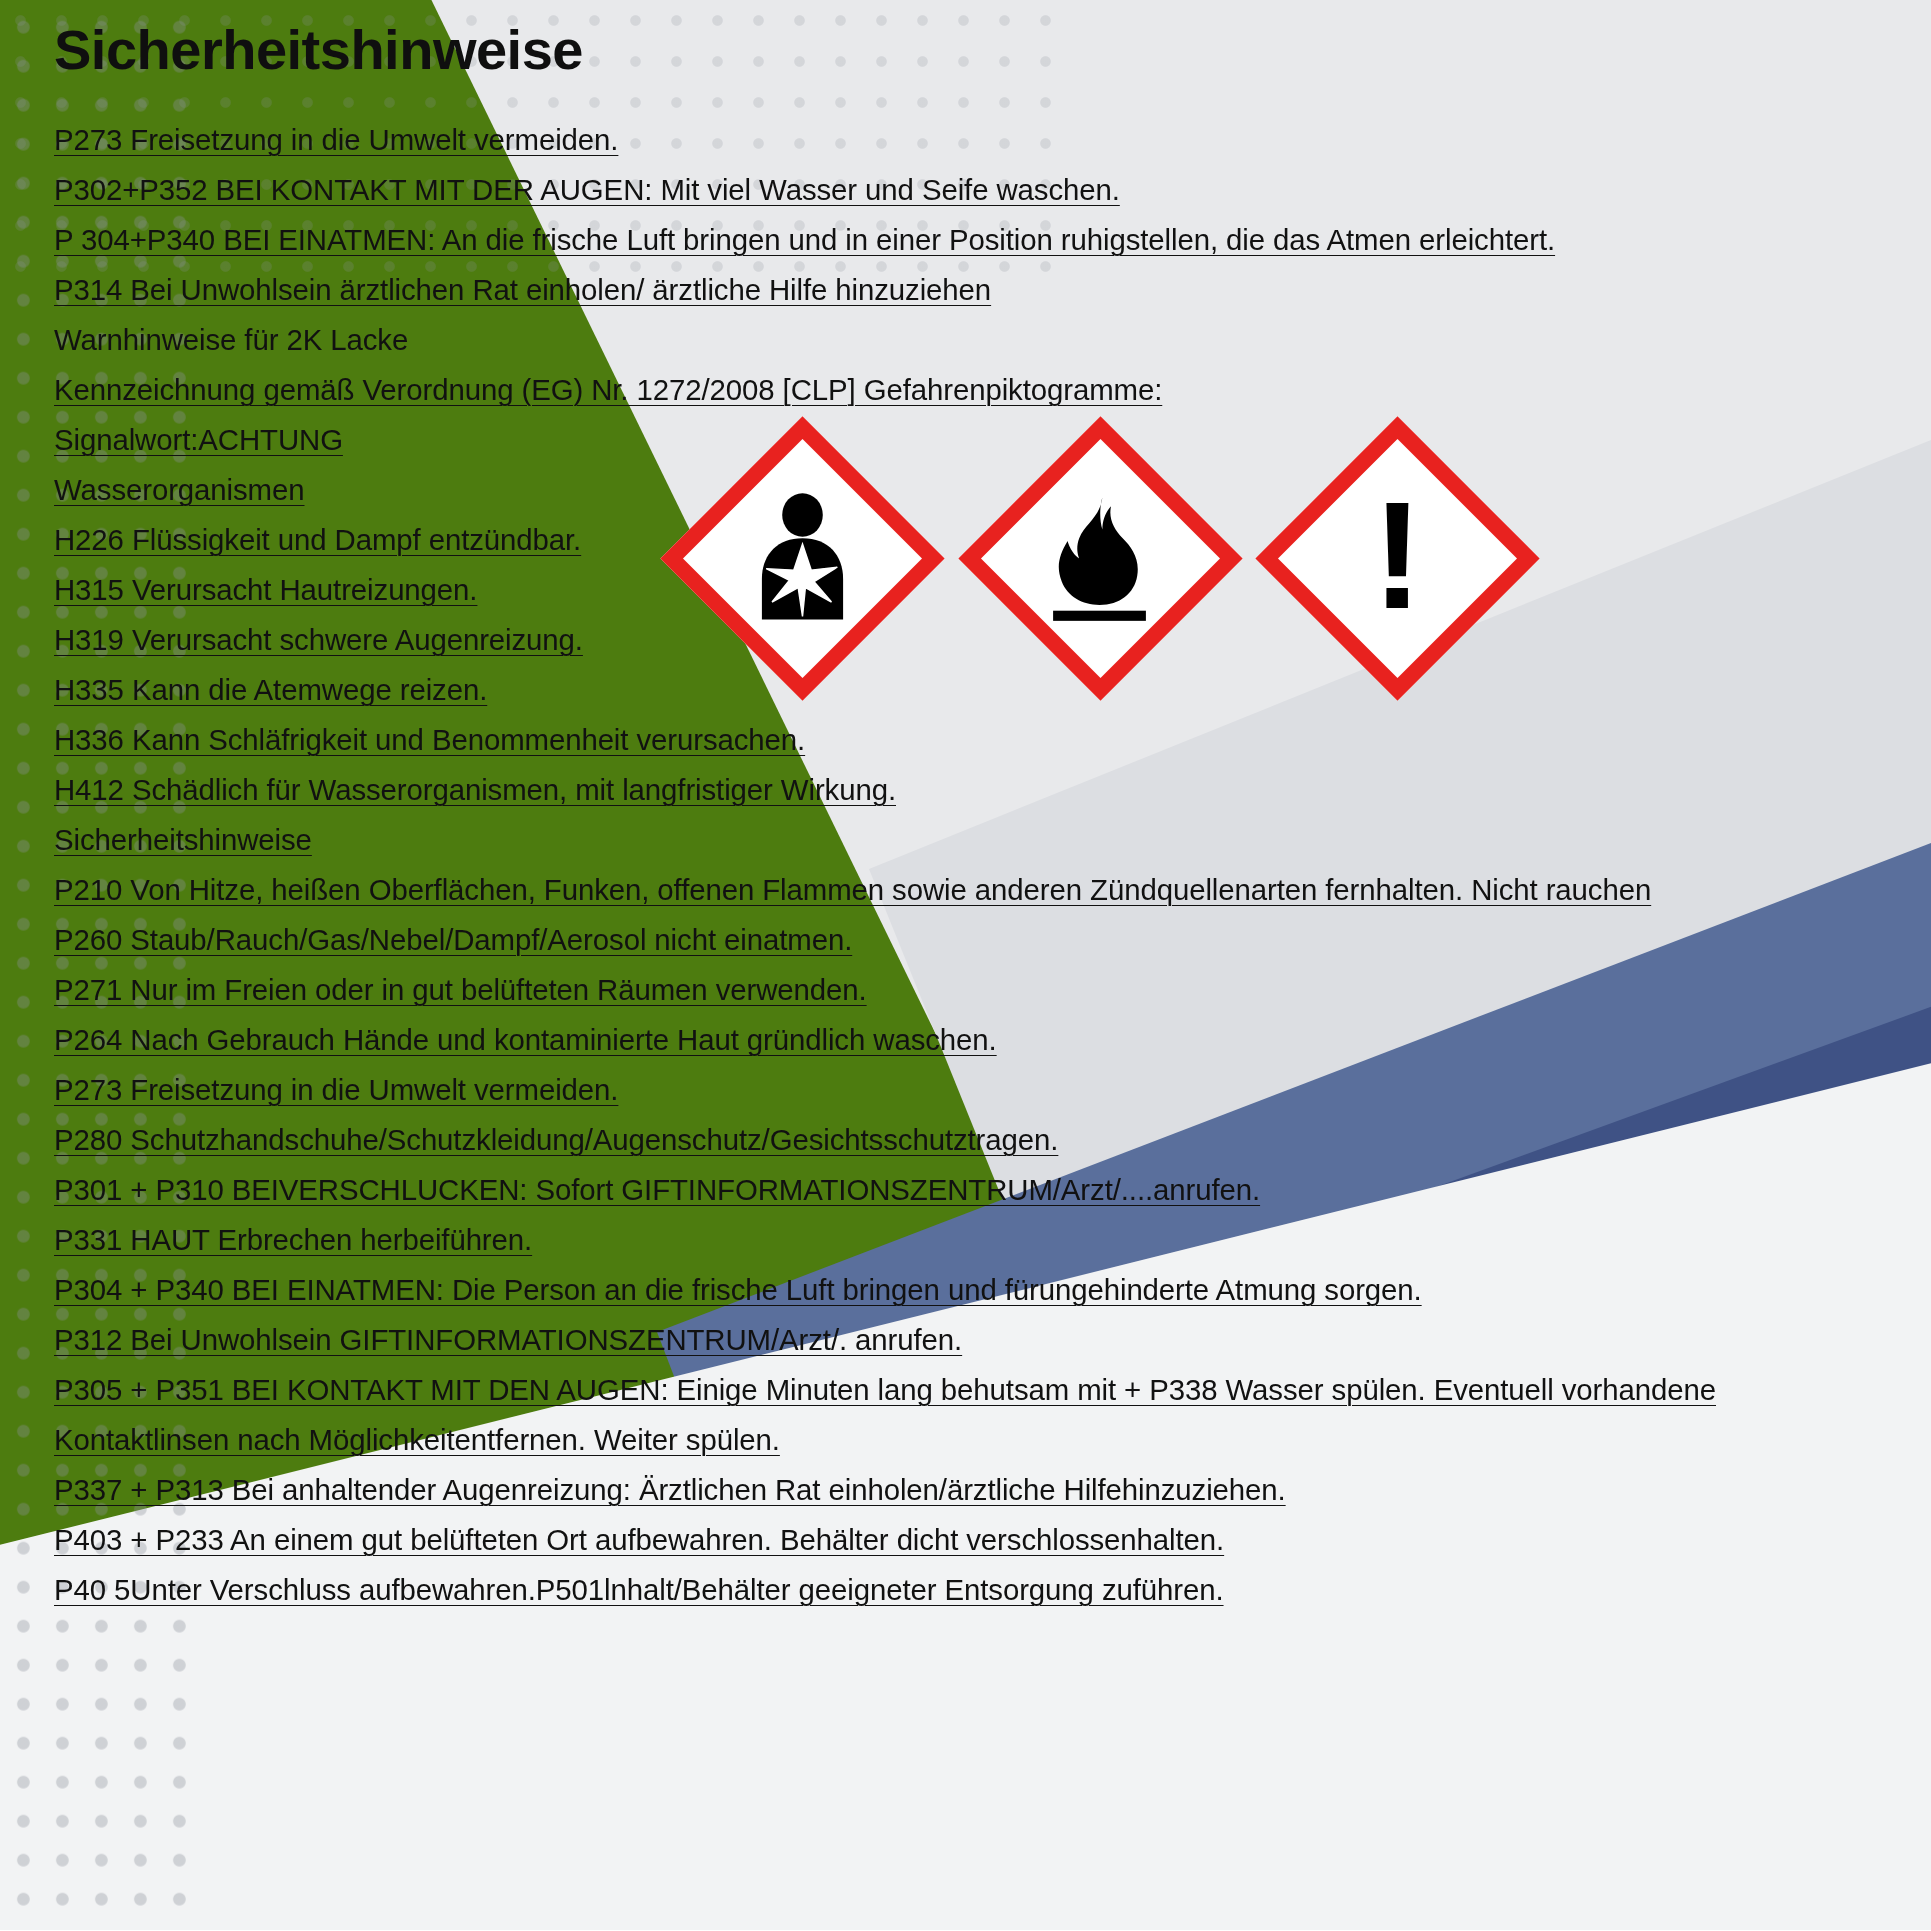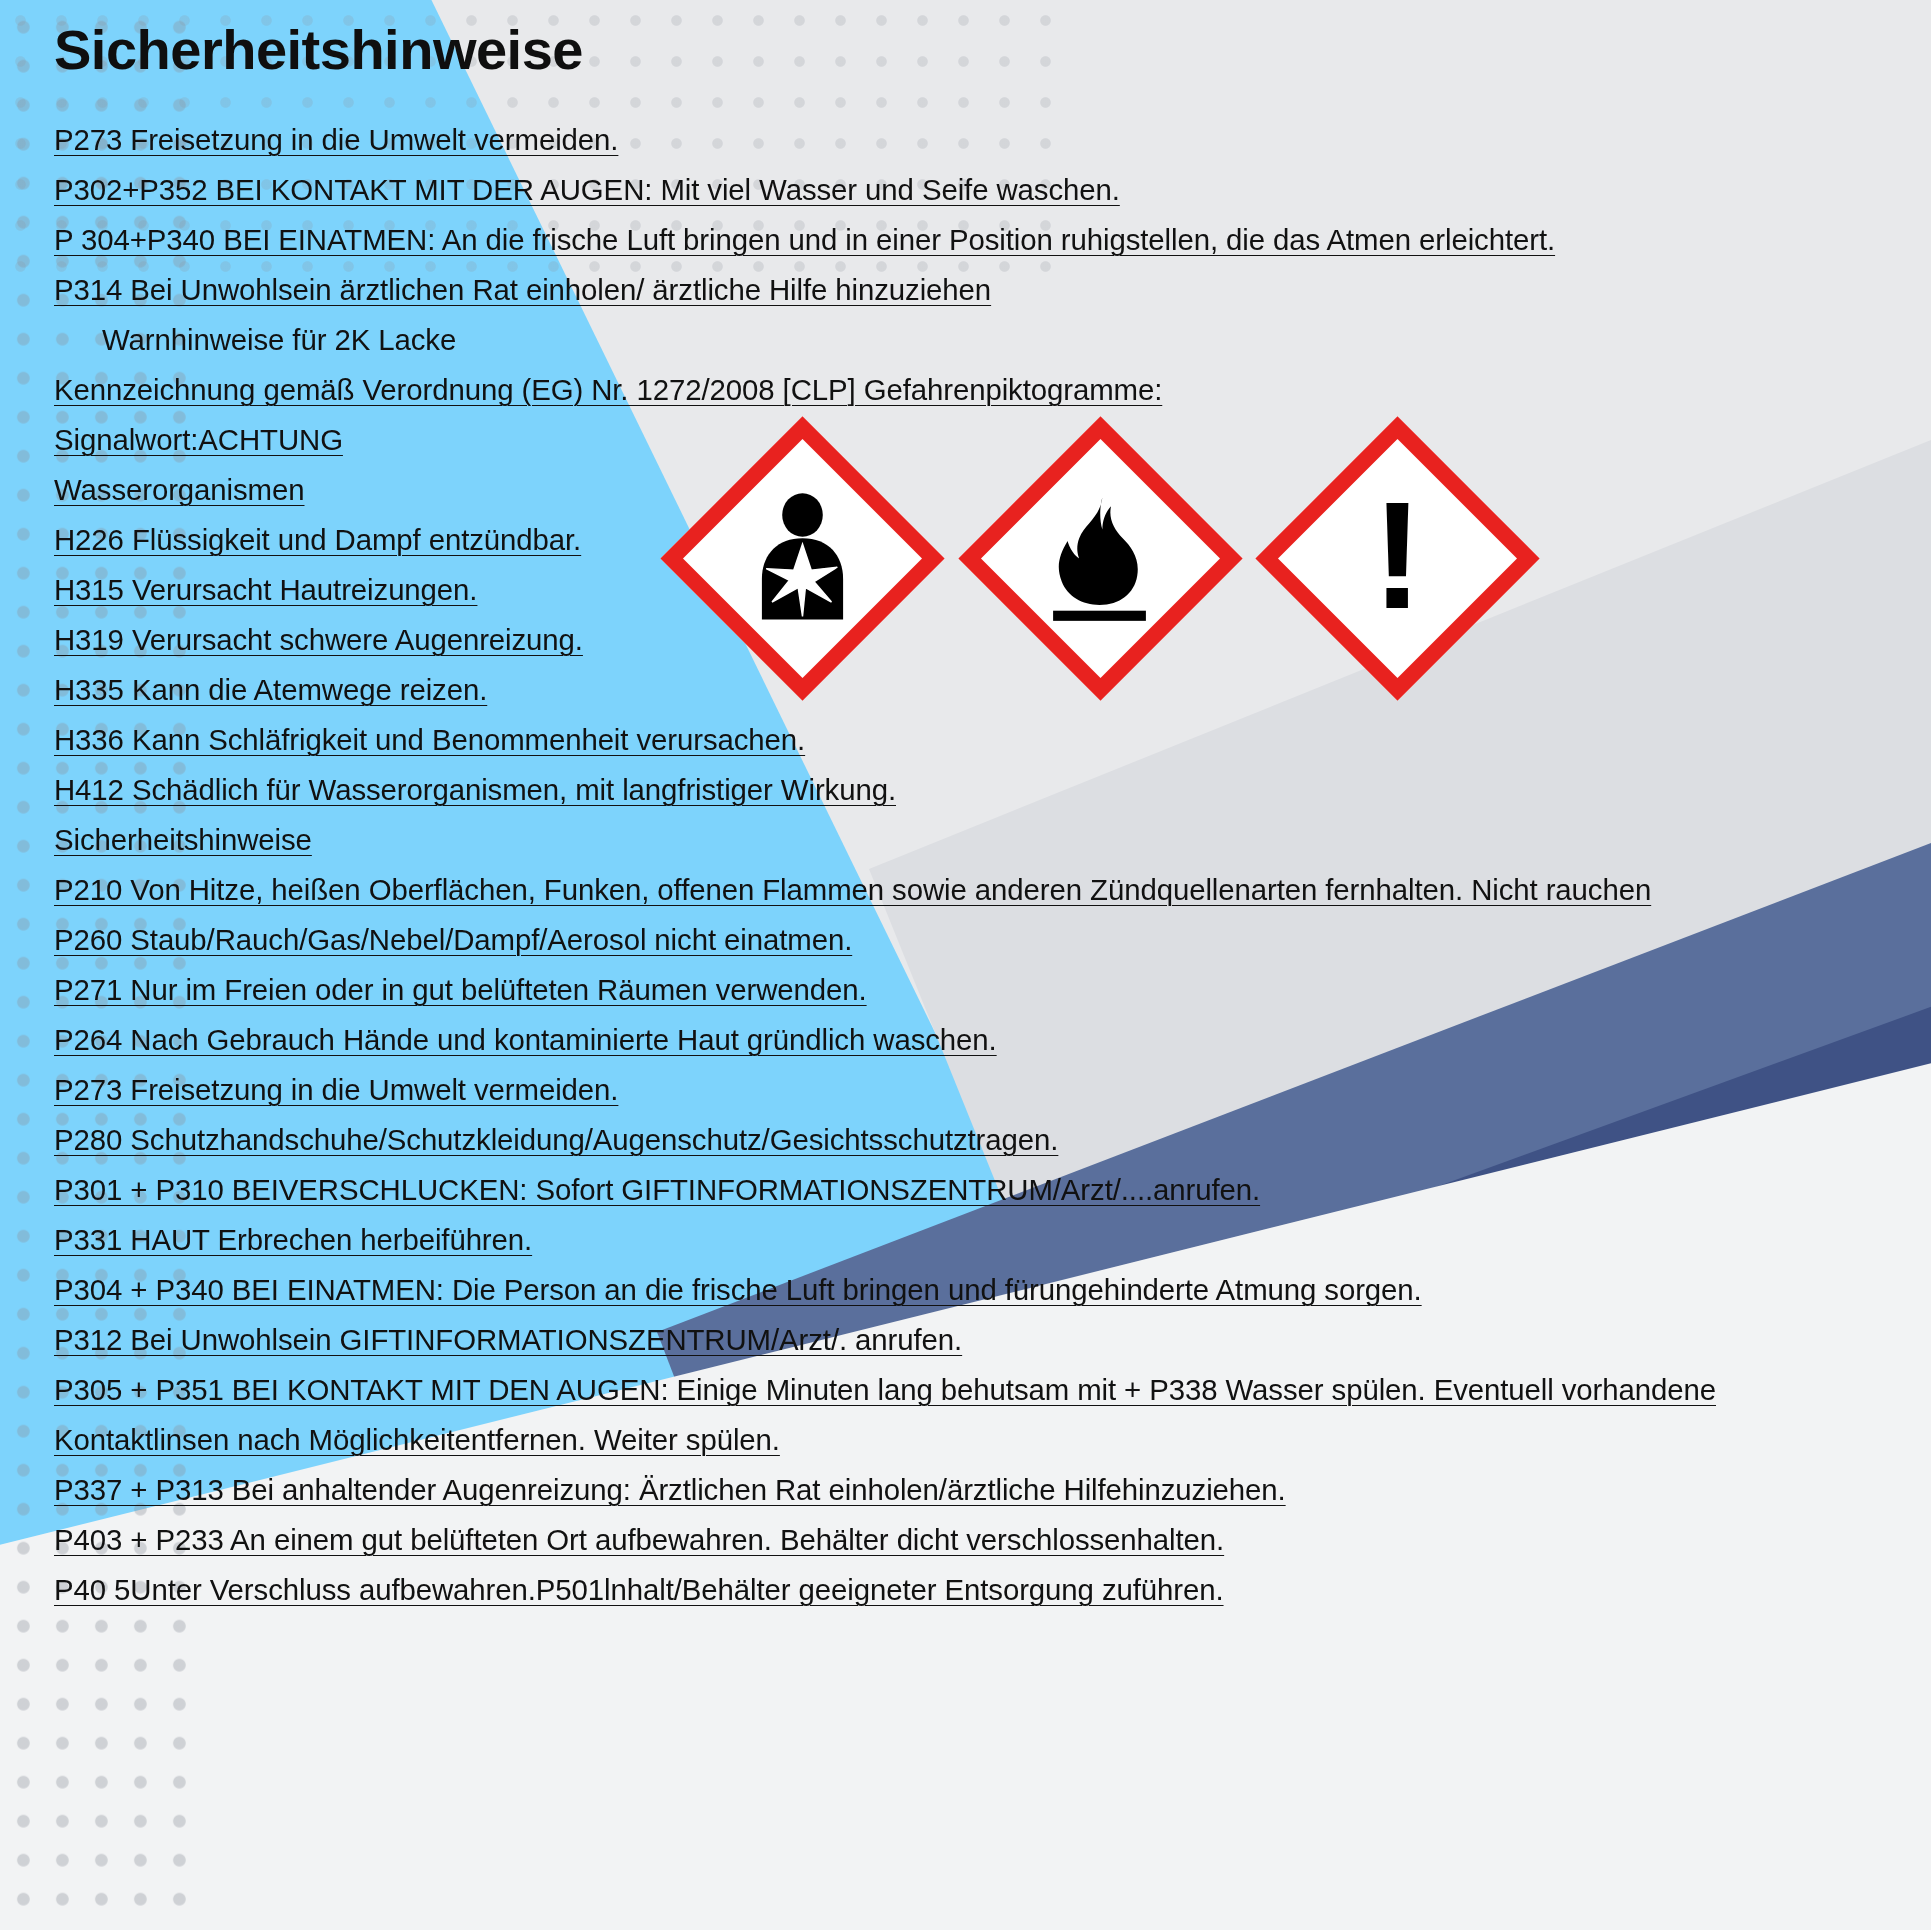--- a/index.html
+++ b/index.html
@@ -8,21 +8,21 @@
     height: 1931px;
     overflow: hidden;
     font-family: "Liberation Sans", sans-serif;
     background: #ffffff;
   }
 
   #page {
     position: relative;
     width: 1931px;
     height: 1930px;
-    background: #7dd3fc;
+    background: #4d7c0f;
     overflow: hidden;
   }
 
   
   .bg-layer { position: absolute; inset: 0; pointer-events: none; }
 
   .bg-grey-diag {
     position: absolute;
     top: -290px;
     left: 290px;
@@ -117,21 +117,21 @@
   .line {
     font-size: 29.4px;
     line-height: 50px;
     color: #111111;
     white-space: nowrap;
     text-decoration: underline;
     text-decoration-thickness: 1.4px;
     text-underline-offset: 4.8px;
     letter-spacing: -0.1px;
   }
-  .line.plain { text-decoration: none; margin-left: 48px; }
+  .line.plain { text-decoration: none; }
 
   
   .pictos {
     position: absolute;
     top: 413px;
     left: 657px;
     z-index: 6;
     display: flex;
     gap: 7.7px;
   }

